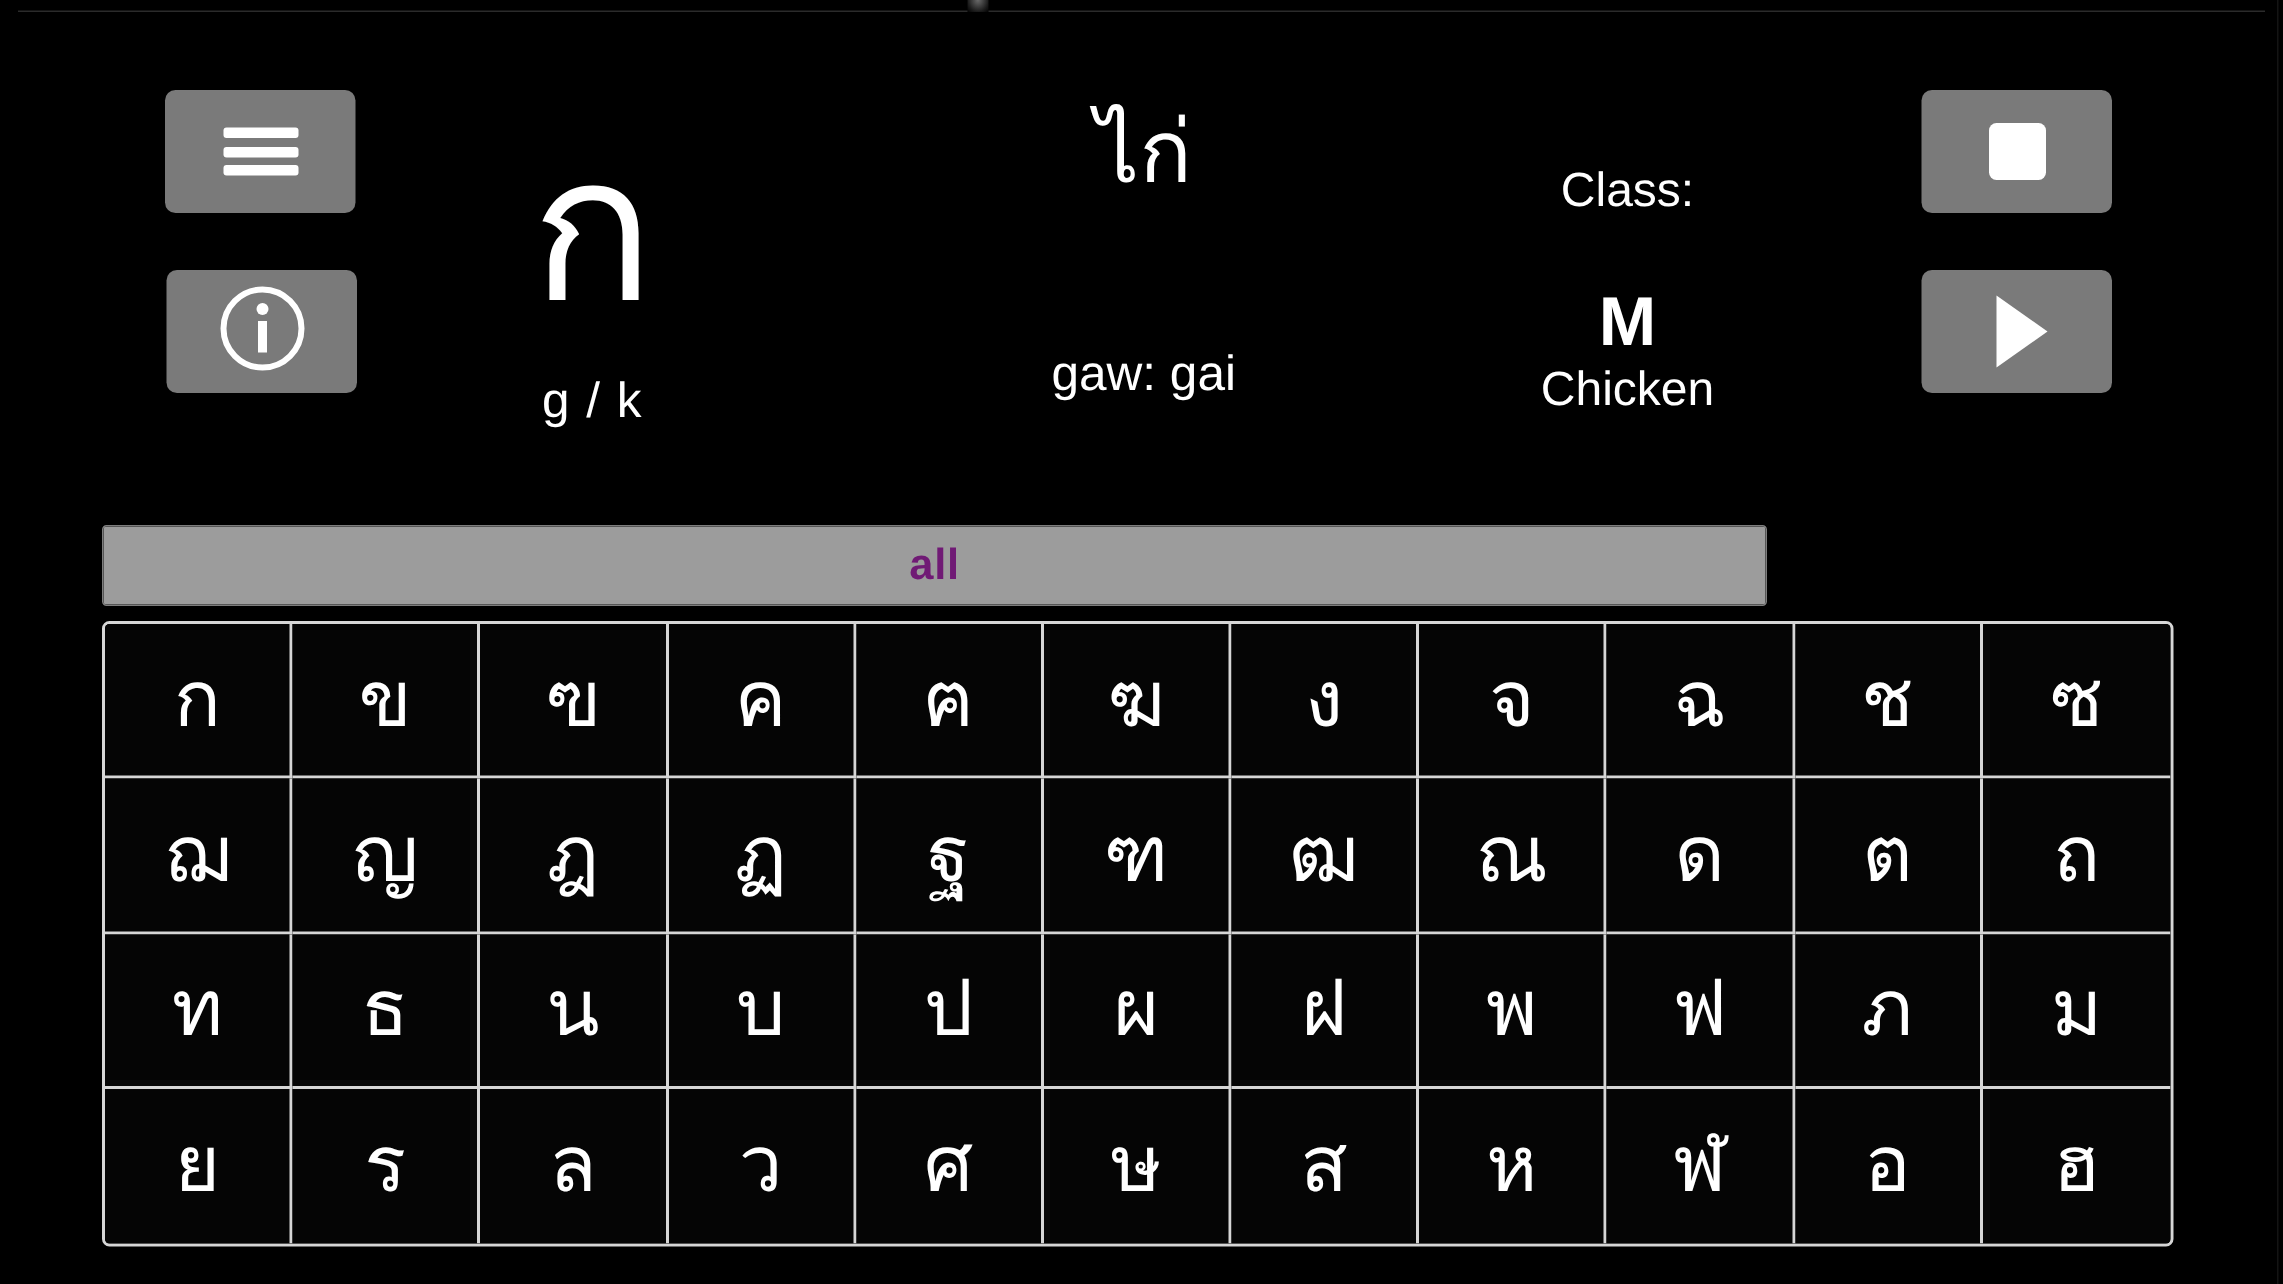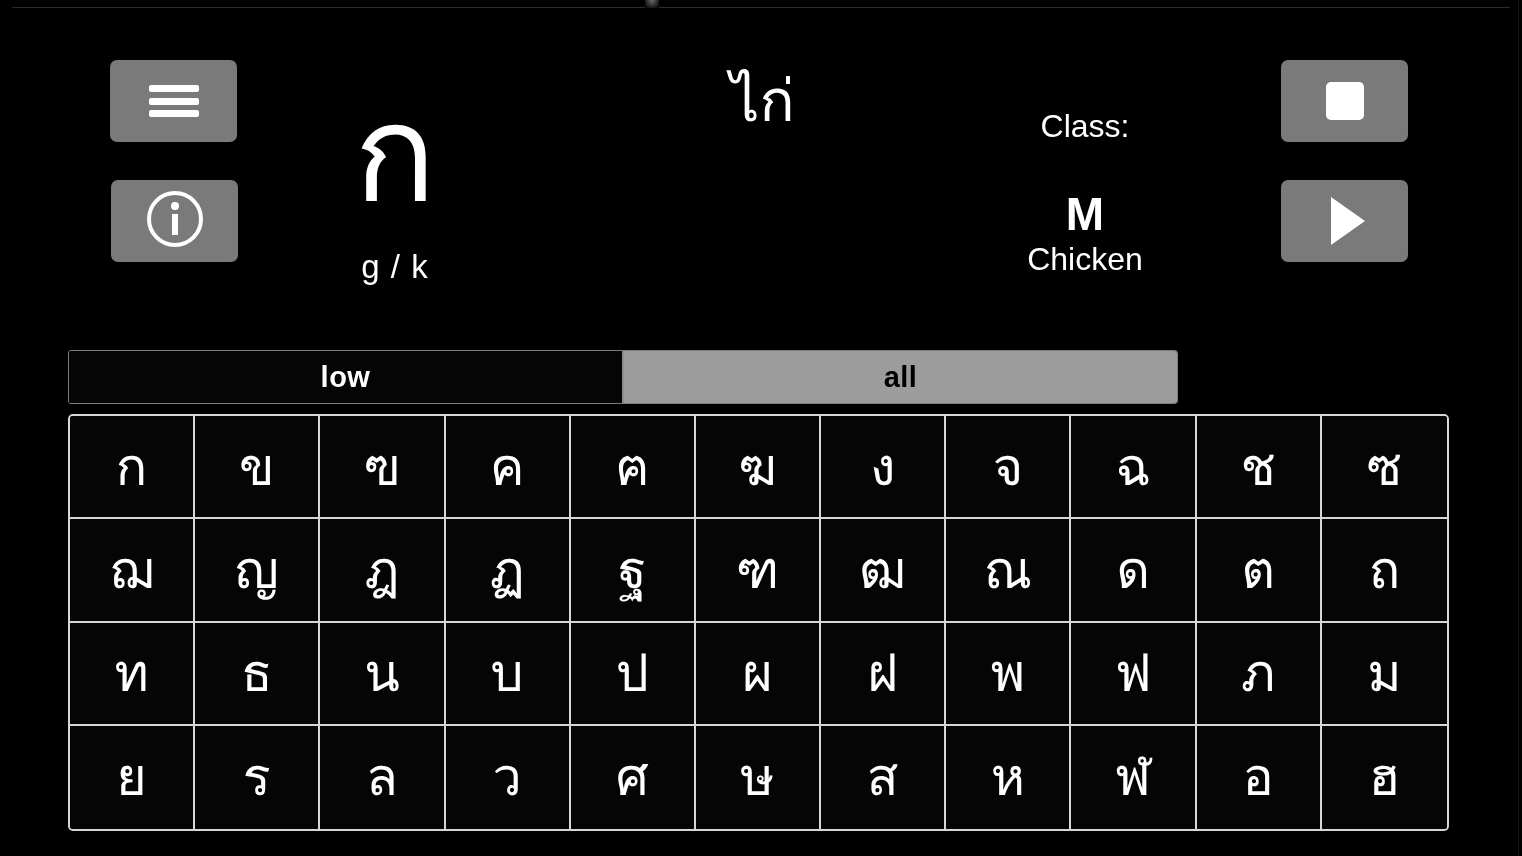--- a/index.html
+++ b/index.html
@@ -177,21 +177,21 @@
     justify-content: center;
     font-size: 29px;
     font-weight: bold;
     color: #ffffff;
     background: #050505;
     border-right: 2px solid #8d8d8d;
     cursor: pointer;
     letter-spacing: 0.5px;
   }
   .tab:last-child { border-right: none; }
-  .tab.selected { background: #9c9c9c; color: #000000; }
+  .tab.selected { background: #9c9c9c; color: #701a75; }
 
   
   #grid {
     position: absolute;
     left: 68px; top: 414px;
     width: 1381px;
     height: 417px;
     display: grid;
     grid-template-columns: repeat(11, 1fr);
     grid-template-rows: repeat(4, 1fr);
@@ -253,32 +253,32 @@
     <span class="play-tri"></span>
   </div>
 
   <div id="letter-block">
     <div id="letter-glyph">ก</div>
     <div id="letter-sound">g / k</div>
   </div>
 
   <div id="word-block">
     <div id="word-thai">ไก่</div>
+    <div id="word-roman">gaw: gai</div>
   </div>
 
   <div id="class-block">
     <div id="class-label">Class:</div>
     <div id="class-value">M</div>
     <div id="class-meaning">Chicken</div>
   </div>
 
 </div>
 
 <div id="tabbar">
-    <div class="tab">low</div>
     <div class="tab selected">all</div>
   </div>
 
 <div id="grid">
     <div class="cell">ก</div>
     <div class="cell">ข</div>
     <div class="cell">ฃ</div>
     <div class="cell">ค</div>
     <div class="cell">ฅ</div>
     <div class="cell">ฆ</div>

